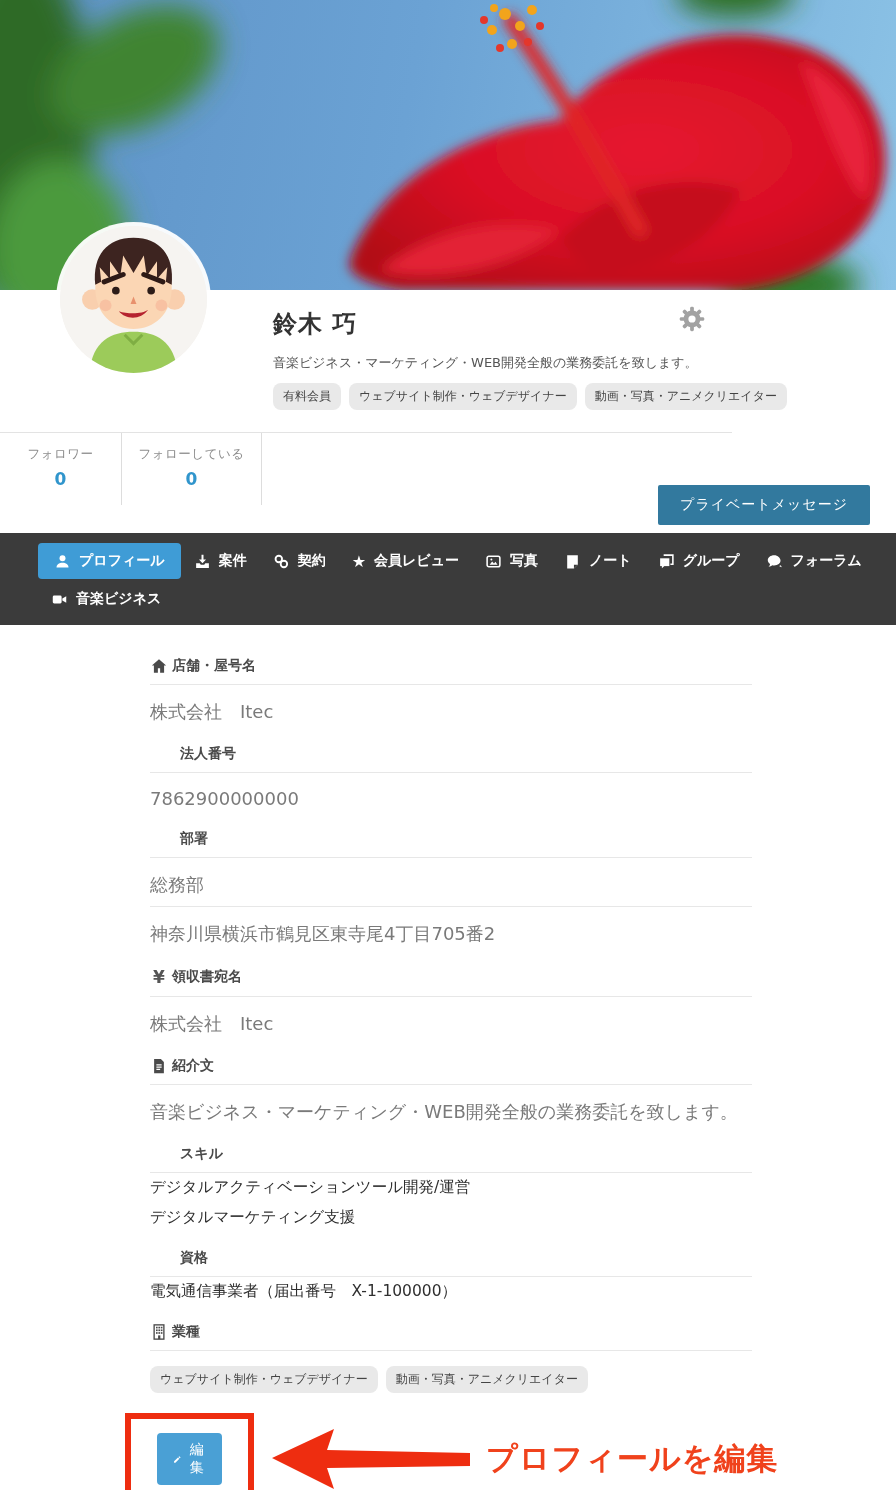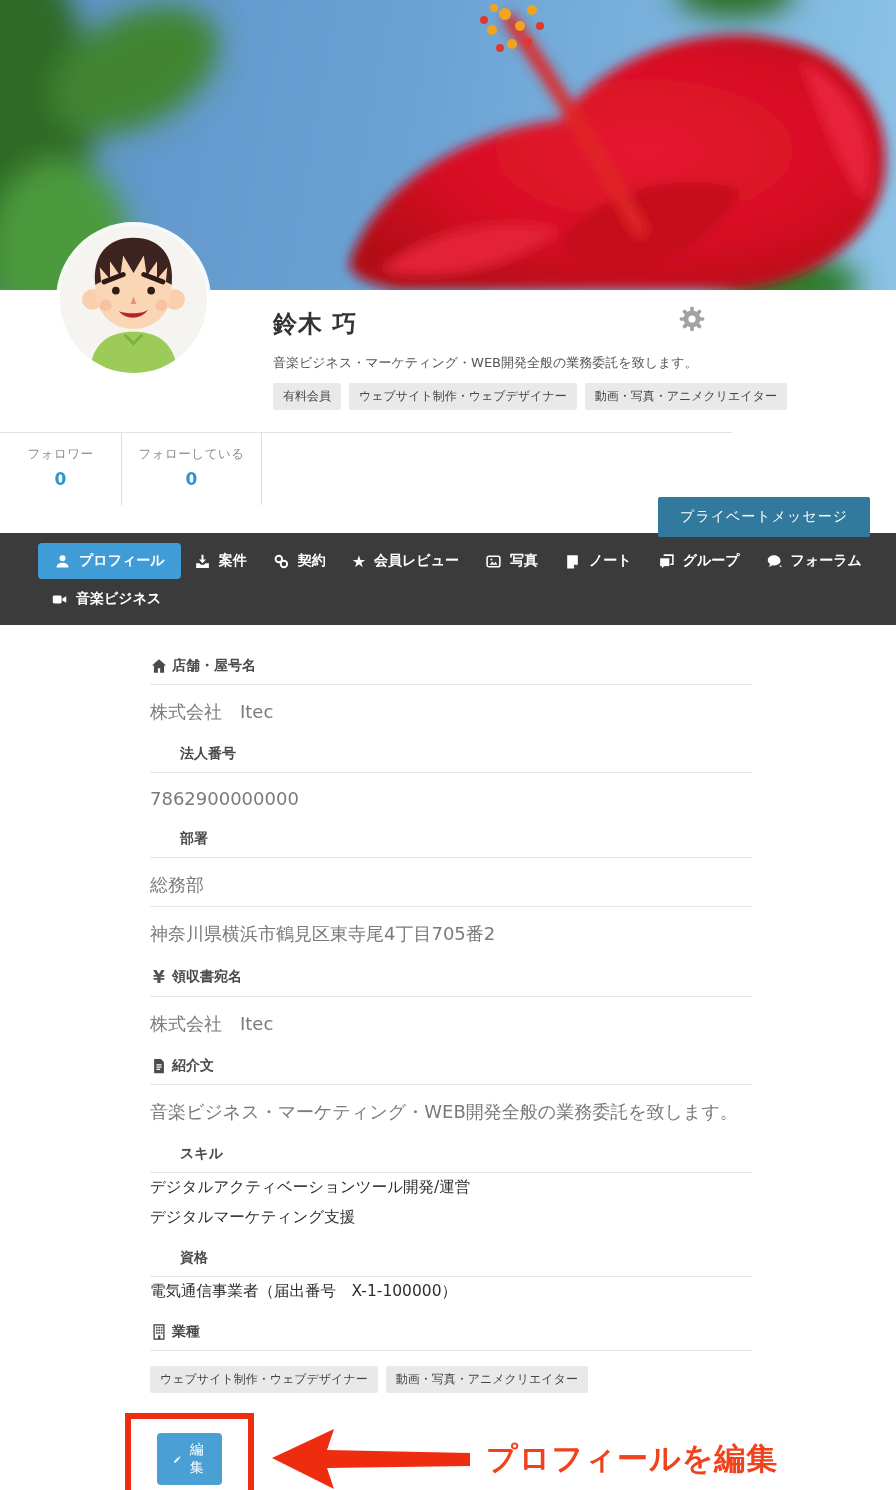--- a/index.html
+++ b/index.html
@@ -16,31 +16,31 @@
   .header { position:relative; width:732px; height:143px; background:#fff; border-bottom:1px solid #e3e3e3; }
   .avatar {
     position:absolute; left:60px; top:-64px; width:147px; height:147px;
     border-radius:50%; background:#f6f4f1; overflow:hidden; box-shadow:0 0 0 4px rgba(255,255,255,.95);
     cursor:pointer;
   }
   .head-main { position:absolute; left:273px; top:18px; width:560px; }
   .pname { font-size:24px; font-weight:bold; color:#333; letter-spacing:1px; }
   .pdesc { margin-top:14px; font-size:13px; color:#555; }
   .badges { margin-top:11px; display:flex; gap:8px; }
-  .badge { background:#e9e9e9; color:#444; font-size:12px; padding:5px 10px; border-radius:2px; white-space:nowrap; cursor:pointer; }
+  .badge { background:#e9e9e9; color:#444; font-size:12px; padding:5px 10px; border-radius:8px; white-space:nowrap; cursor:pointer; }
   .gear { position:absolute; right:26px; top:15px; width:28px; height:28px; cursor:pointer; }
   
   .stats { position:relative; width:896px; height:100px; background:#fff; }
   .stat-cell { float:left; padding:13px 0 10px; text-align:center; border-right:1px solid #ddd; height:72px; }
   .stat-cell.c1 { width:122px; }
   .stat-cell.c2 { width:140px; }
   .stat-label { font-size:12.5px; color:#8d8d8d; letter-spacing:.5px; }
   .stat-num { margin-top:6px; font-size:17px; font-weight:bold; color:#3095cc; cursor:pointer; }
   .pm-btn {
-    position:absolute; right:26px; top:64px; background:#32799e; color:#fff;
+    position:absolute; right:26px; top:52px; background:#32799e; color:#fff;
     font-size:14px; padding:11px 22px; border:none; border-radius:2px; cursor:pointer; letter-spacing:1px;
   }
   
   .nav { width:896px; height:92px; background:#3b3b3b; padding:10px 0 12px 38px; }
   .nav-row { display:flex; align-items:center; }
   .nav-item {
     display:flex; align-items:center; gap:8px; color:#fff; font-size:14px; font-weight:bold;
     padding:9px 13px; cursor:pointer; white-space:nowrap; border-radius:4px;
   }
   .nav-item.active { background:#3f9cd6; padding:9px 16px; }

